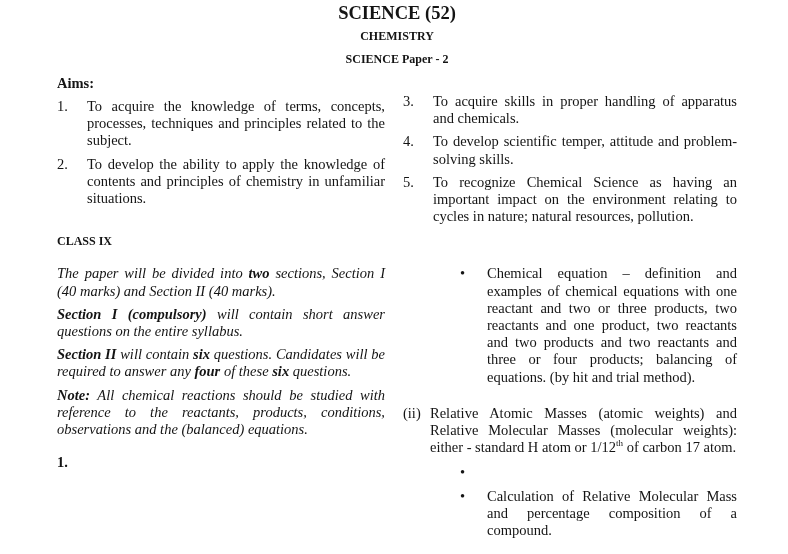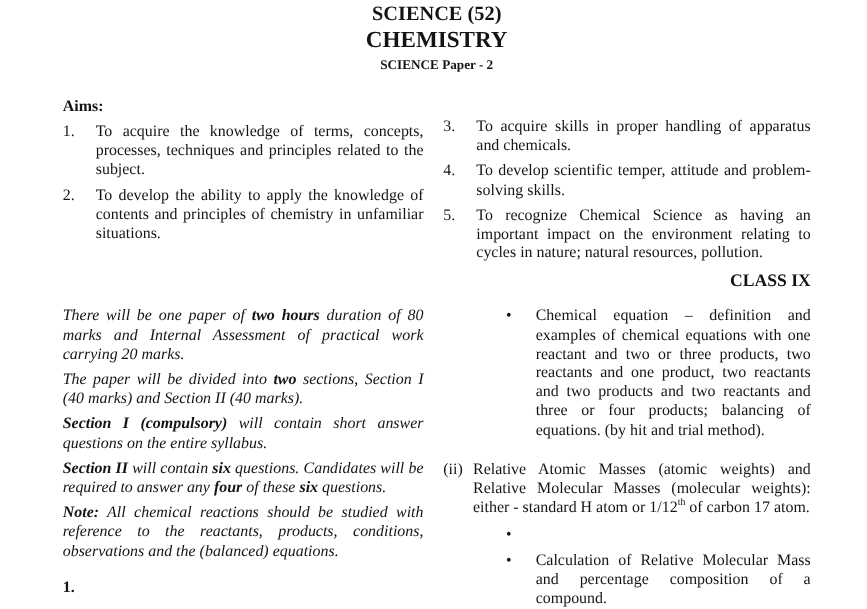--- a/index.html
+++ b/index.html
@@ -8,38 +8,38 @@
     background: #ffffff;
     color: #141414;
     font-family: "Liberation Serif", serif;
     overflow: hidden;
   }
   .page { width: 788px; height: 554px; padding: 2px 51px 0 57px; }
 
   
   .title-block { text-align: center; font-weight: bold; }
   .title-line1 { font-size: 18.5px; line-height: 23px; }
-  .title-line2 { font-size: 21px; line-height: 23px; }
+  .title-line2 { font-size: 12px; line-height: 23px; }
   .title-line3 { font-size: 12px;   line-height: 23px; }
 
   
   .cols { display: flex; gap: 18px; }
   .col-left  { flex: 0 0 328px; width: 328px; }
   .col-right { flex: 0 0 334px; width: 334px; }
 
   
-  .aims { margin-top: 18px; }
+  .aims { margin-top: 4px; }
   .aims-heading { font-weight: bold; font-size: 14.5px; line-height: 17px; }
   .aims-right { padding-top: 12px; }
   .num-item { display: flex; font-size: 14.5px; line-height: 17.2px; margin-top: 6px; }
   .num-item .num  { flex: 0 0 30px; }
   .num-item .body { flex: 1; text-align: justify; }
 
   
-  .class-heading { text-align: right; font-weight: bold; font-size: 16px; line-height: 17px; margin-top: 8px; }
+  .class-heading { text-align: left; font-weight: bold; font-size: 12px; line-height: 17px; margin-top: 8px; }
 
   
   .content { margin-top: 15px; }
   .para { font-style: italic; font-size: 14.5px; line-height: 17.2px; text-align: justify; margin-bottom: 6px; }
   .b { font-weight: bold; }
   .topic-heading { display: flex; font-weight: bold; font-size: 14.5px; line-height: 17.2px; margin-top: 16px; }
   .topic-heading .num { flex: 0 0 30px; }
 
   
   .bullet-item { display: flex; font-size: 14.5px; line-height: 17.2px; }
@@ -87,21 +87,20 @@
         <span class="num">5.</span>
         <span class="body">To recognize Chemical Science as having an important impact on the environment relating to cycles in nature; natural resources, pollution.</span>
       </div>
     </div>
   </section>
 
   <h2 class="class-heading">CLASS IX</h2>
 
   <section class="cols content">
     <div class="col-left">
-      <p class="para"><span>There will be one paper of </span><span class="b">two hours</span><span> duration of 80 marks and Internal Assessment of practical work carrying 20 marks.</span></p>
       <p class="para"><span>The paper will be divided into </span><span class="b">two</span><span> sections, Section I (40 marks) and Section II (40 marks).</span></p>
       <p class="para"><span class="b">Section I (compulsory)</span><span> will contain short answer questions on the entire syllabus.</span></p>
       <p class="para"><span class="b">Section II</span><span> will contain </span><span class="b">six</span><span> questions. Candidates will be required to answer any </span><span class="b">four</span><span> of these </span><span class="b">six</span><span> questions.</span></p>
       <p class="para"><span class="b">Note:</span><span> All chemical reactions should be studied with reference to the reactants, products, conditions, observations and the (balanced) equations.</span></p>
       <div class="topic-heading">
         <span class="num">1.</span>
       </div>
     </div>
 
     <div class="col-right">

